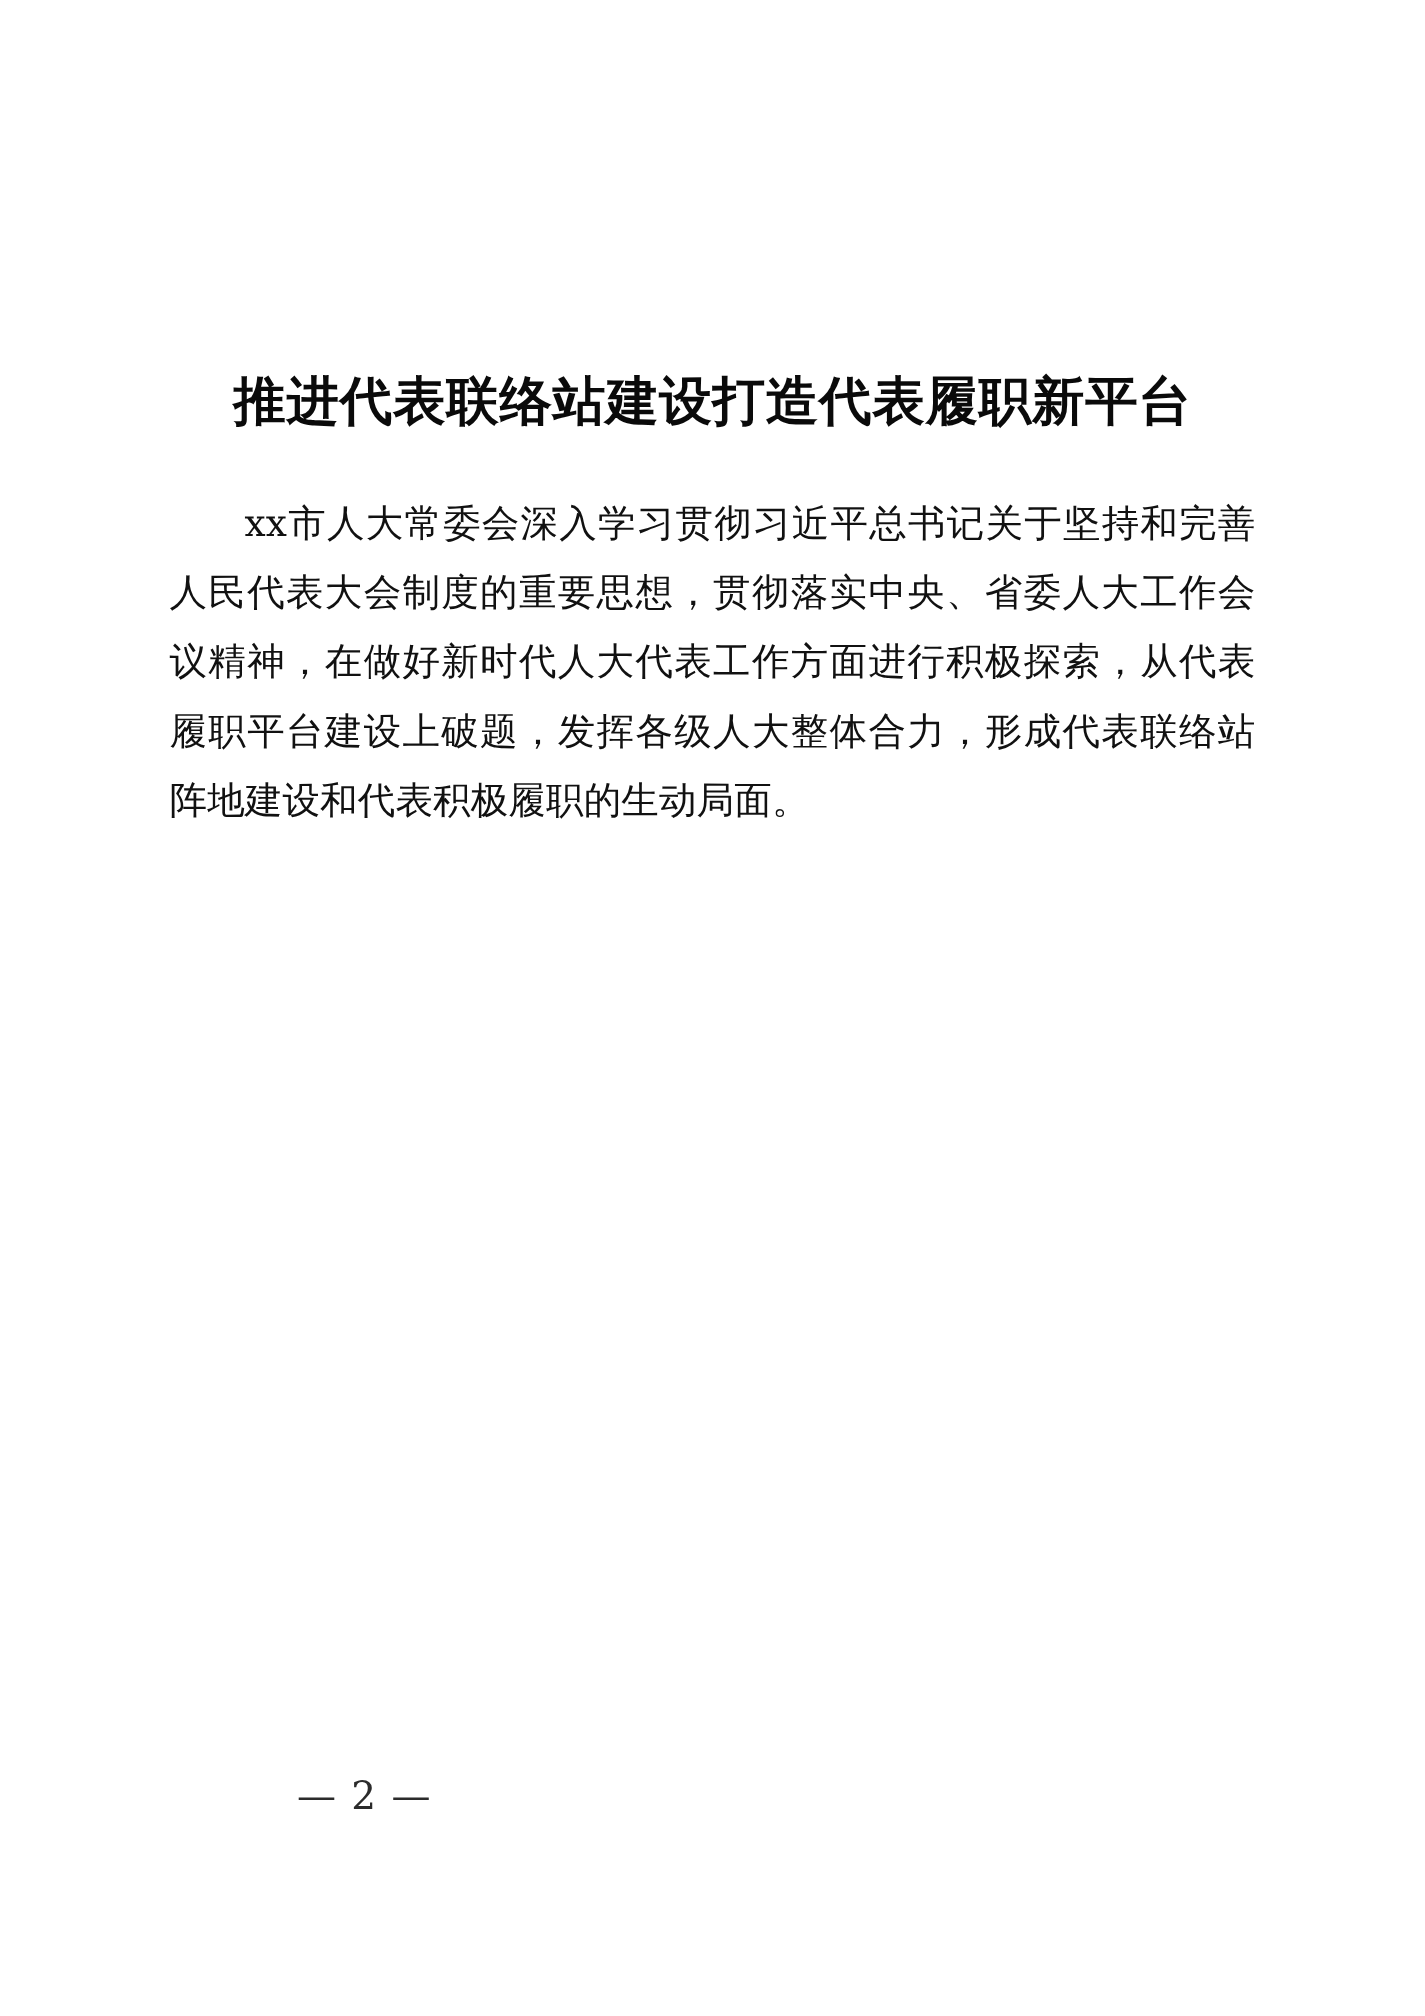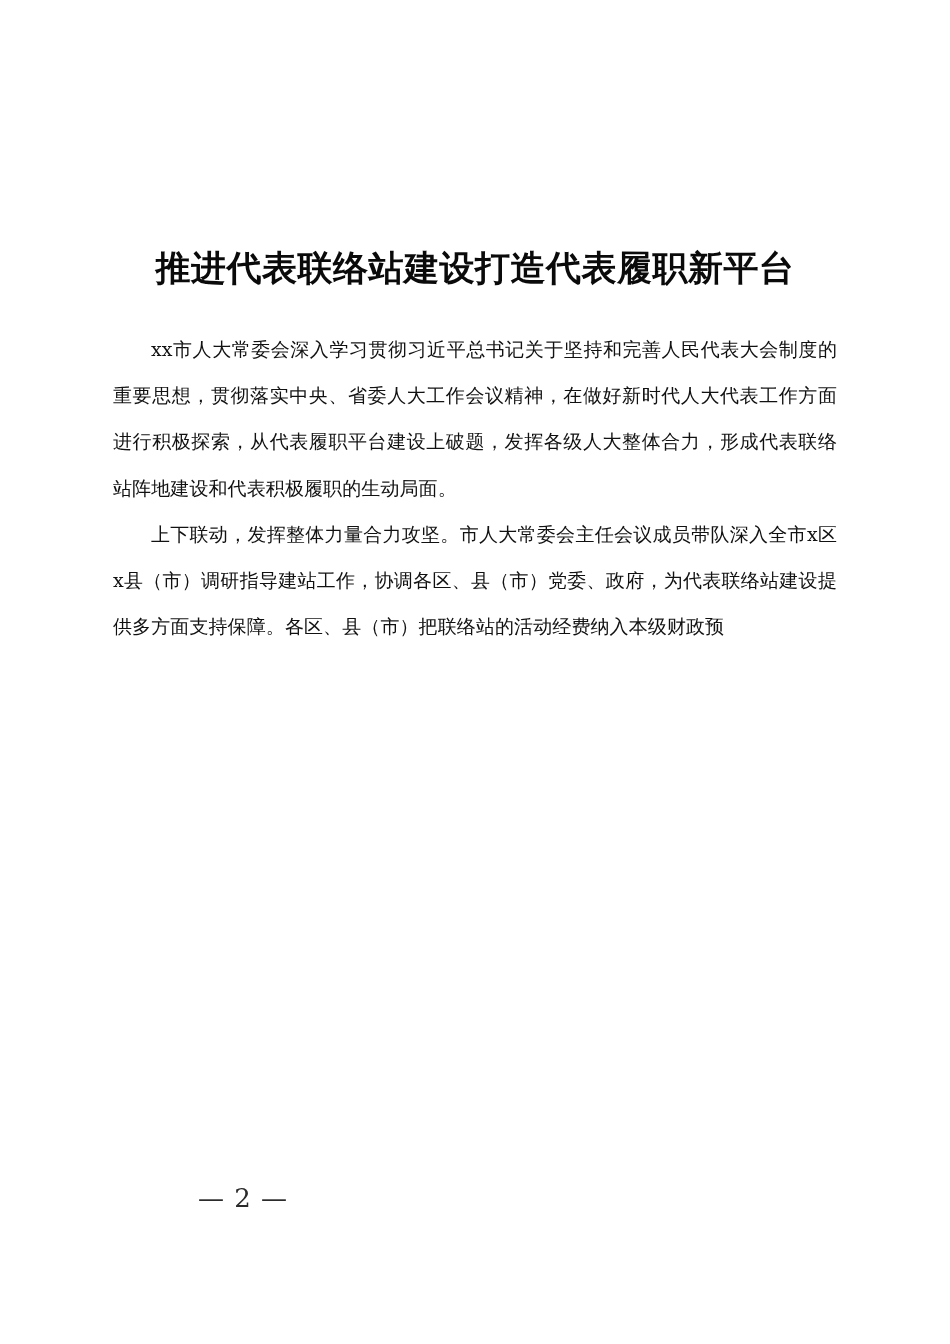--- a/index.html
+++ b/index.html
@@ -14,37 +14,37 @@
     background: #ffffff;
     overflow: hidden;
     box-sizing: border-box;
   }
   .doc-title {
     position: absolute;
     left: 0;
     top: 222px;
     width: 950px;
     text-align: center;
-    font-family: Liberation Sans, sans-serif;
+    font-family: Liberation Serif, serif;
     font-weight: bold;
     font-size: 35px;
     line-height: 46px;
     letter-spacing: 0.5px;
     color: #0a0a0a;
     white-space: nowrap;
   }
   .body-block {
     position: absolute;
     left: 113px;
     top: 326px;
     width: 724px;
   }
   .para {
     font-family: "DejaVu Serif", "Liberation Serif", serif;
-    font-size: 19px;
+    font-size: 25px;
     line-height: 46.2px;
     color: #111111;
     text-align: justify;
     text-justify: inter-ideograph;
     text-indent: 2em;
     margin: 0 0 0 0;
     letter-spacing: 0.1px;
     word-break: break-all;
   }
   .para + .para {
@@ -65,18 +65,17 @@
 </style>
 </head>
 <body>
 
 <div class="page">
 
   <h1 class="doc-title">推进代表联络站建设打造代表履职新平台</h1>
 
   <div class="body-block">
     <p class="para">xx市人大常委会深入学习贯彻习近平总书记关于坚持和完善人民代表大会制度的重要思想，贯彻落实中央、省委人大工作会议精神，在做好新时代人大代表工作方面进行积极探索，从代表履职平台建设上破题，发挥各级人大整体合力，形成代表联络站阵地建设和代表积极履职的生动局面。</p>
-    <p class="para">上下联动，发挥整体力量合力攻坚。市人大常委会主任会议成员带队深入全市x区x县（市）调研指导建站工作，协调各区、县（市）党委、政府，为代表联络站建设提供多方面支持保障。各区、县（市）把联络站的活动经费纳入本级财政预</p>
   </div>
 
   <div class="page-number">— 2 —</div>
 
 </div>
 
 </body></html>

